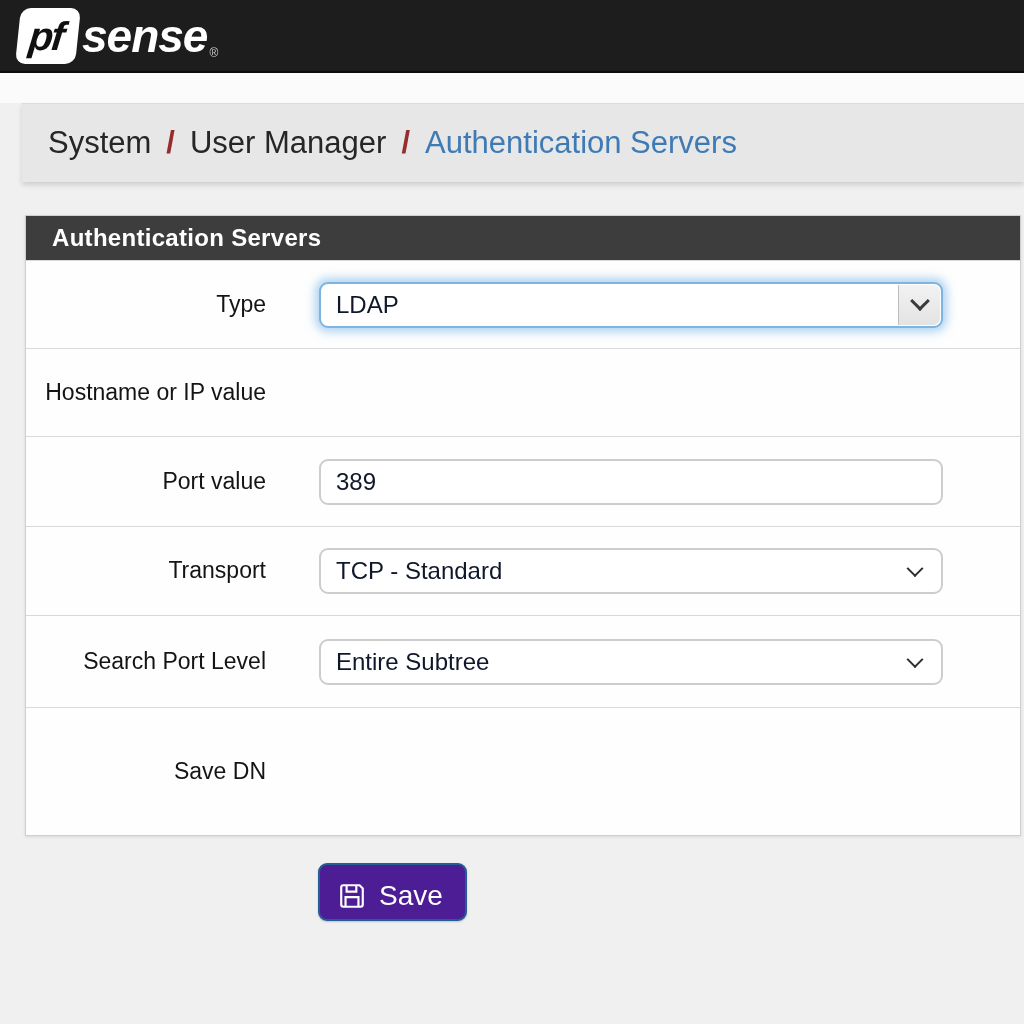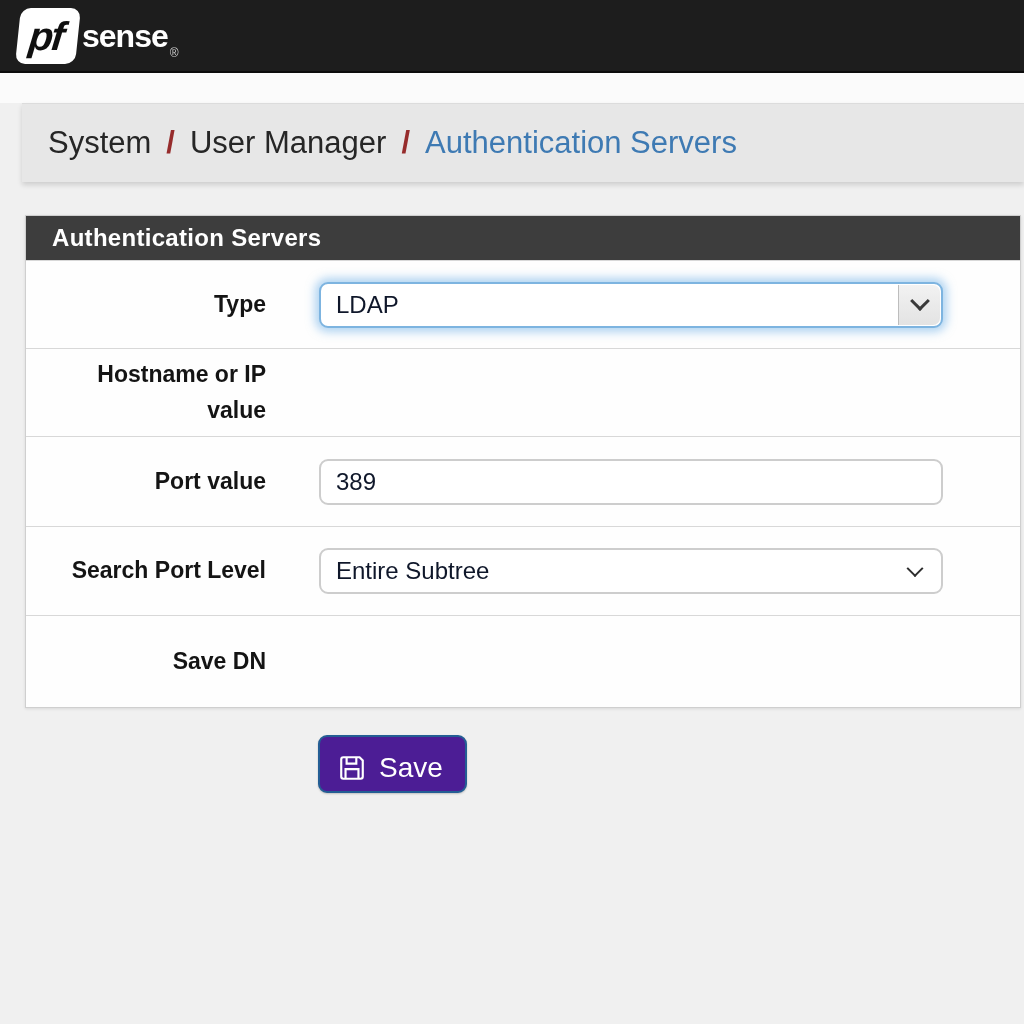--- a/index.html
+++ b/index.html
@@ -28,21 +28,21 @@
     transform: skewX(-6deg);
     margin-right: 4px;
   }
   .logo-box span {
     font-size: 40px; font-weight: bold; font-style: italic;
     color: #101010; letter-spacing: -2px;
     transform: skewX(0deg);
     padding-right: 4px;
   }
   .logo-text {
-    color: #ffffff; font-size: 32px; font-weight: bold; 
+    color: #ffffff; font-size: 46px; font-weight: bold; font-style: italic;
     letter-spacing: -1px; line-height: 56px;
   }
   .logo-reg { color: #cfcfcf; font-size: 12px; align-self: flex-end; margin-left: 2px; padding-bottom: 4px; }
 
   
   .subnav-gap { height: 30px; background: #fbfbfb; }
 
   
   .breadcrumb-bar {
     margin-left: 22px;
@@ -85,21 +85,21 @@
   .form-row:nth-of-type(1) { border-top: none; height: 84px; }
   .form-row:nth-of-type(4) { height: 90px; }
   .form-row:nth-of-type(5) { height: 89px; }
   .form-row:nth-of-type(6) { height: 92px; }
   .form-row:nth-of-type(7) { height: 128px; }
 
   .field-label {
     flex: 0 0 240px;
     padding-left: 15px;
     text-align: right;
-    font-weight: bold;
+    font-weight: normal;
     font-size: 23px;
     color: #141414;
     line-height: 1.55;
   }
   .field-control { margin-left: 53px; width: 624px; position: relative; }
 
   .ctl {
     width: 100%; height: 46px;
     border: 2px solid #cdcdcd;
     border-radius: 9px;
@@ -211,20 +211,29 @@
 
   <div class="form-row">
     <div class="field-label">Port value</div>
     <div class="field-control">
       <div class="ctl">
         <span>389</span>
       </div>
     </div>
   </div>
 
+  <div class="form-row">
+    <div class="field-label">Transport</div>
+    <div class="field-control">
+      <div class="ctl is-select">
+        <span>TCP - Standard</span>
+        <i class="chev-plain"></i>
+      </div>
+    </div>
+  </div>
 
   <div class="form-row">
     <div class="field-label">Search Port Level</div>
     <div class="field-control">
       <div class="ctl is-select">
         <span>Entire Subtree</span>
         <i class="chev-plain"></i>
       </div>
     </div>
   </div>

